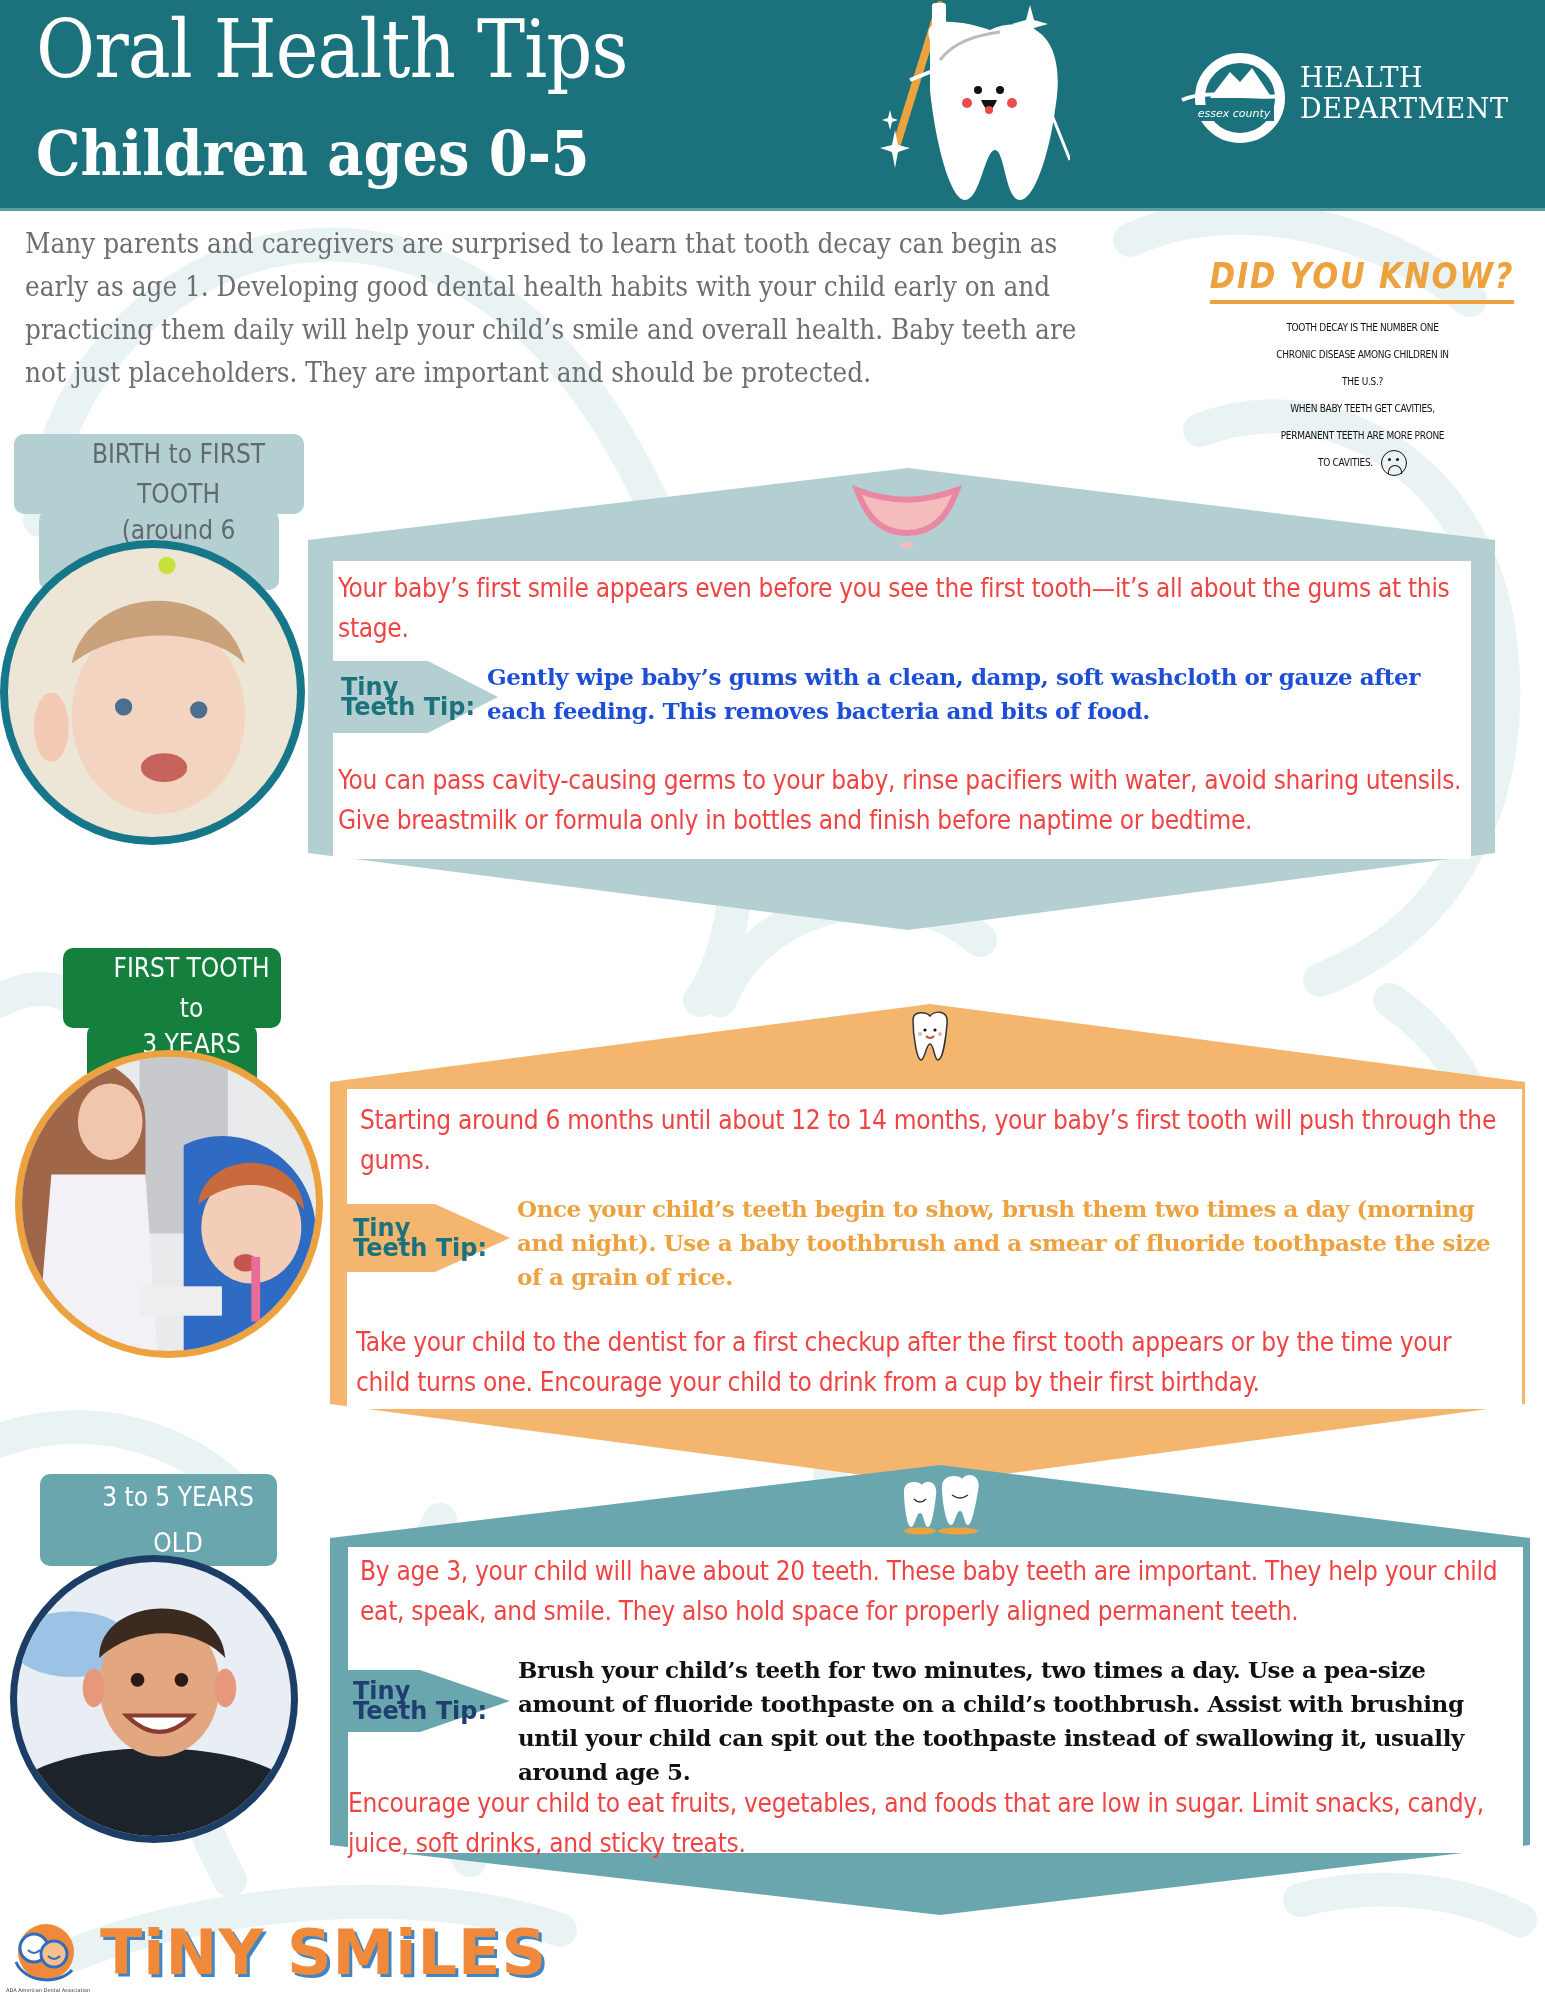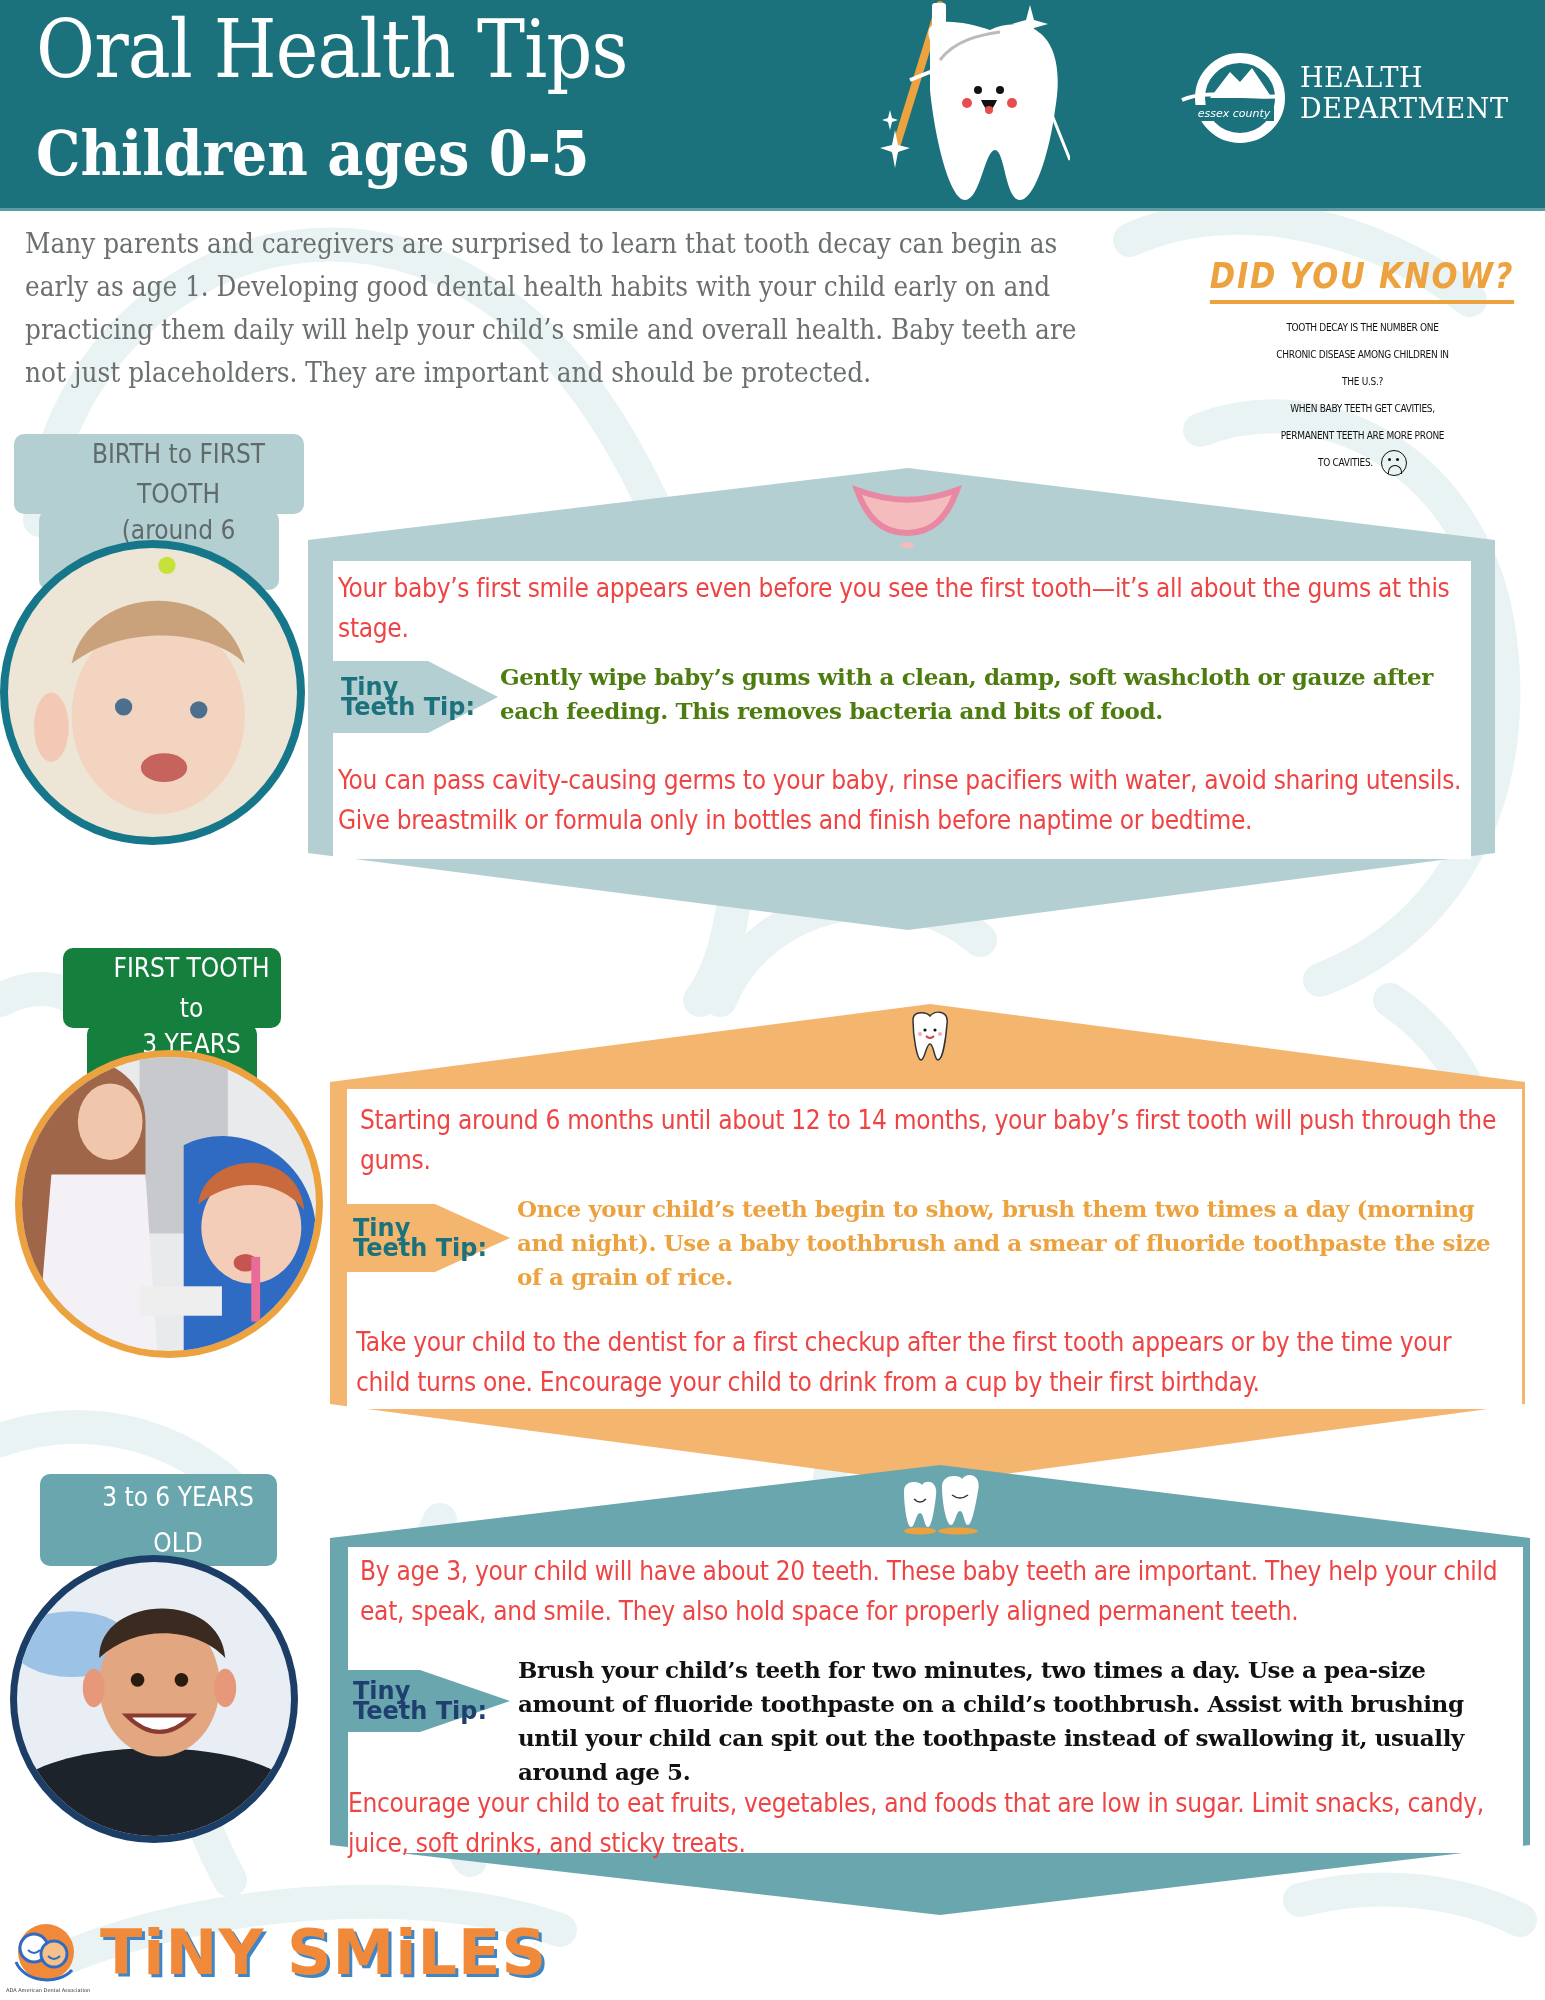--- a/index.html
+++ b/index.html
@@ -156,21 +156,21 @@
   <p class="txt" style="left:30px; top:100px; width:1120px;">Your baby’s first smile appears even before you see the first tooth—it’s all about the gums at this stage.</p>
   <div class="tip-flag" style="left:25px; top:193px; width:165px; height:72px;">
     <svg width="165" height="72" viewBox="0 0 165 72">
         <polygon points="0,0 95,0 165,36 95,72 0,72" fill="#b3cfd1"></polygon>
       </svg>
     <div class="tip-label" style="top:16px; color:#1b727c;">
       <div>Tiny</div>
       <div>Teeth Tip:</div>
     </div>
   </div>
-  <p class="tip" style="left:192px; top:192px; width:950px; color:#4d7c0f;">Gently wipe baby’s gums with a clean, damp, soft washcloth or gauze after each feeding. This removes bacteria and bits of food.</p>
+  <p class="tip" style="left:179px; top:192px; width:950px; color:#1d4ed8;">Gently wipe baby’s gums with a clean, damp, soft washcloth or gauze after each feeding. This removes bacteria and bits of food.</p>
   <p class="txt" style="left:30px; top:292px; width:1125px;">You can pass cavity-causing germs to your baby, rinse pacifiers with water, avoid sharing utensils. Give breastmilk or formula only in bottles and finish before naptime or bedtime.</p>
 </div>
 
 <div class="label label2" style="left:62px; top:948px; width:220px;">
   <span class="row" style="width:218px;">FIRST TOOTH to</span>
   <span class="row" style="width:170px; margin-top:-4px;">3 YEARS OLD</span>
 </div>
 <div class="photo" style="left:15px; top:1050px; width:308px; height:308px; background:#eca23e; padding:7px;">
   <svg viewBox="0 0 100 100" style="border-radius:50%;">
     <rect width="100" height="100" fill="#e9eaec"></rect>
@@ -208,21 +208,21 @@
     <div class="tip-label" style="top:14px; color:#1b727c;">
       <div>Tiny</div>
       <div>Teeth Tip:</div>
     </div>
   </div>
   <p class="tip" style="left:187px; top:188px; width:990px; color:#eca23e;">Once your child’s teeth begin to show, brush them two times a day  (morning and night). Use a baby toothbrush and a smear of fluoride toothpaste the size of a grain of rice.</p>
   <p class="txt" style="left:26px; top:318px; width:1150px;">Take your child to the dentist for a first checkup after the first tooth appears or by the time your child turns one. Encourage your child to drink from a cup by their first birthday.</p>
 </div>
 
 <div class="label label3" style="left:40px; top:1474px; width:237px;">
-  <span class="row" style="width:237px;">3 to 6 YEARS OLD</span>
+  <span class="row" style="width:237px;">3 to 5 YEARS OLD</span>
 </div>
 <div class="photo" style="left:10px; top:1555px; width:288px; height:288px; background:#1c3d66; padding:7px;">
   <svg viewBox="0 0 100 100" style="border-radius:50%;">
     <rect width="100" height="100" fill="#e8eef4"></rect>
     <ellipse cx="20" cy="30" rx="22" ry="12" fill="#9cc3e6"></ellipse>
     <path d="M0 80 C 20 64 80 64 100 80 L 100 100 L 0 100 Z" fill="#1c232b"></path>
     <ellipse cx="52" cy="45" rx="22" ry="26" fill="#e2a681"></ellipse>
     <path d="M30 35 C 30 12 74 10 76 35 C 66 24 44 22 30 35 Z" fill="#3a2a20"></path>
     <circle cx="44" cy="43" r="2.5" fill="#2b1a10"></circle>
       <circle cx="60" cy="43" r="2.5" fill="#2b1a10"></circle>

